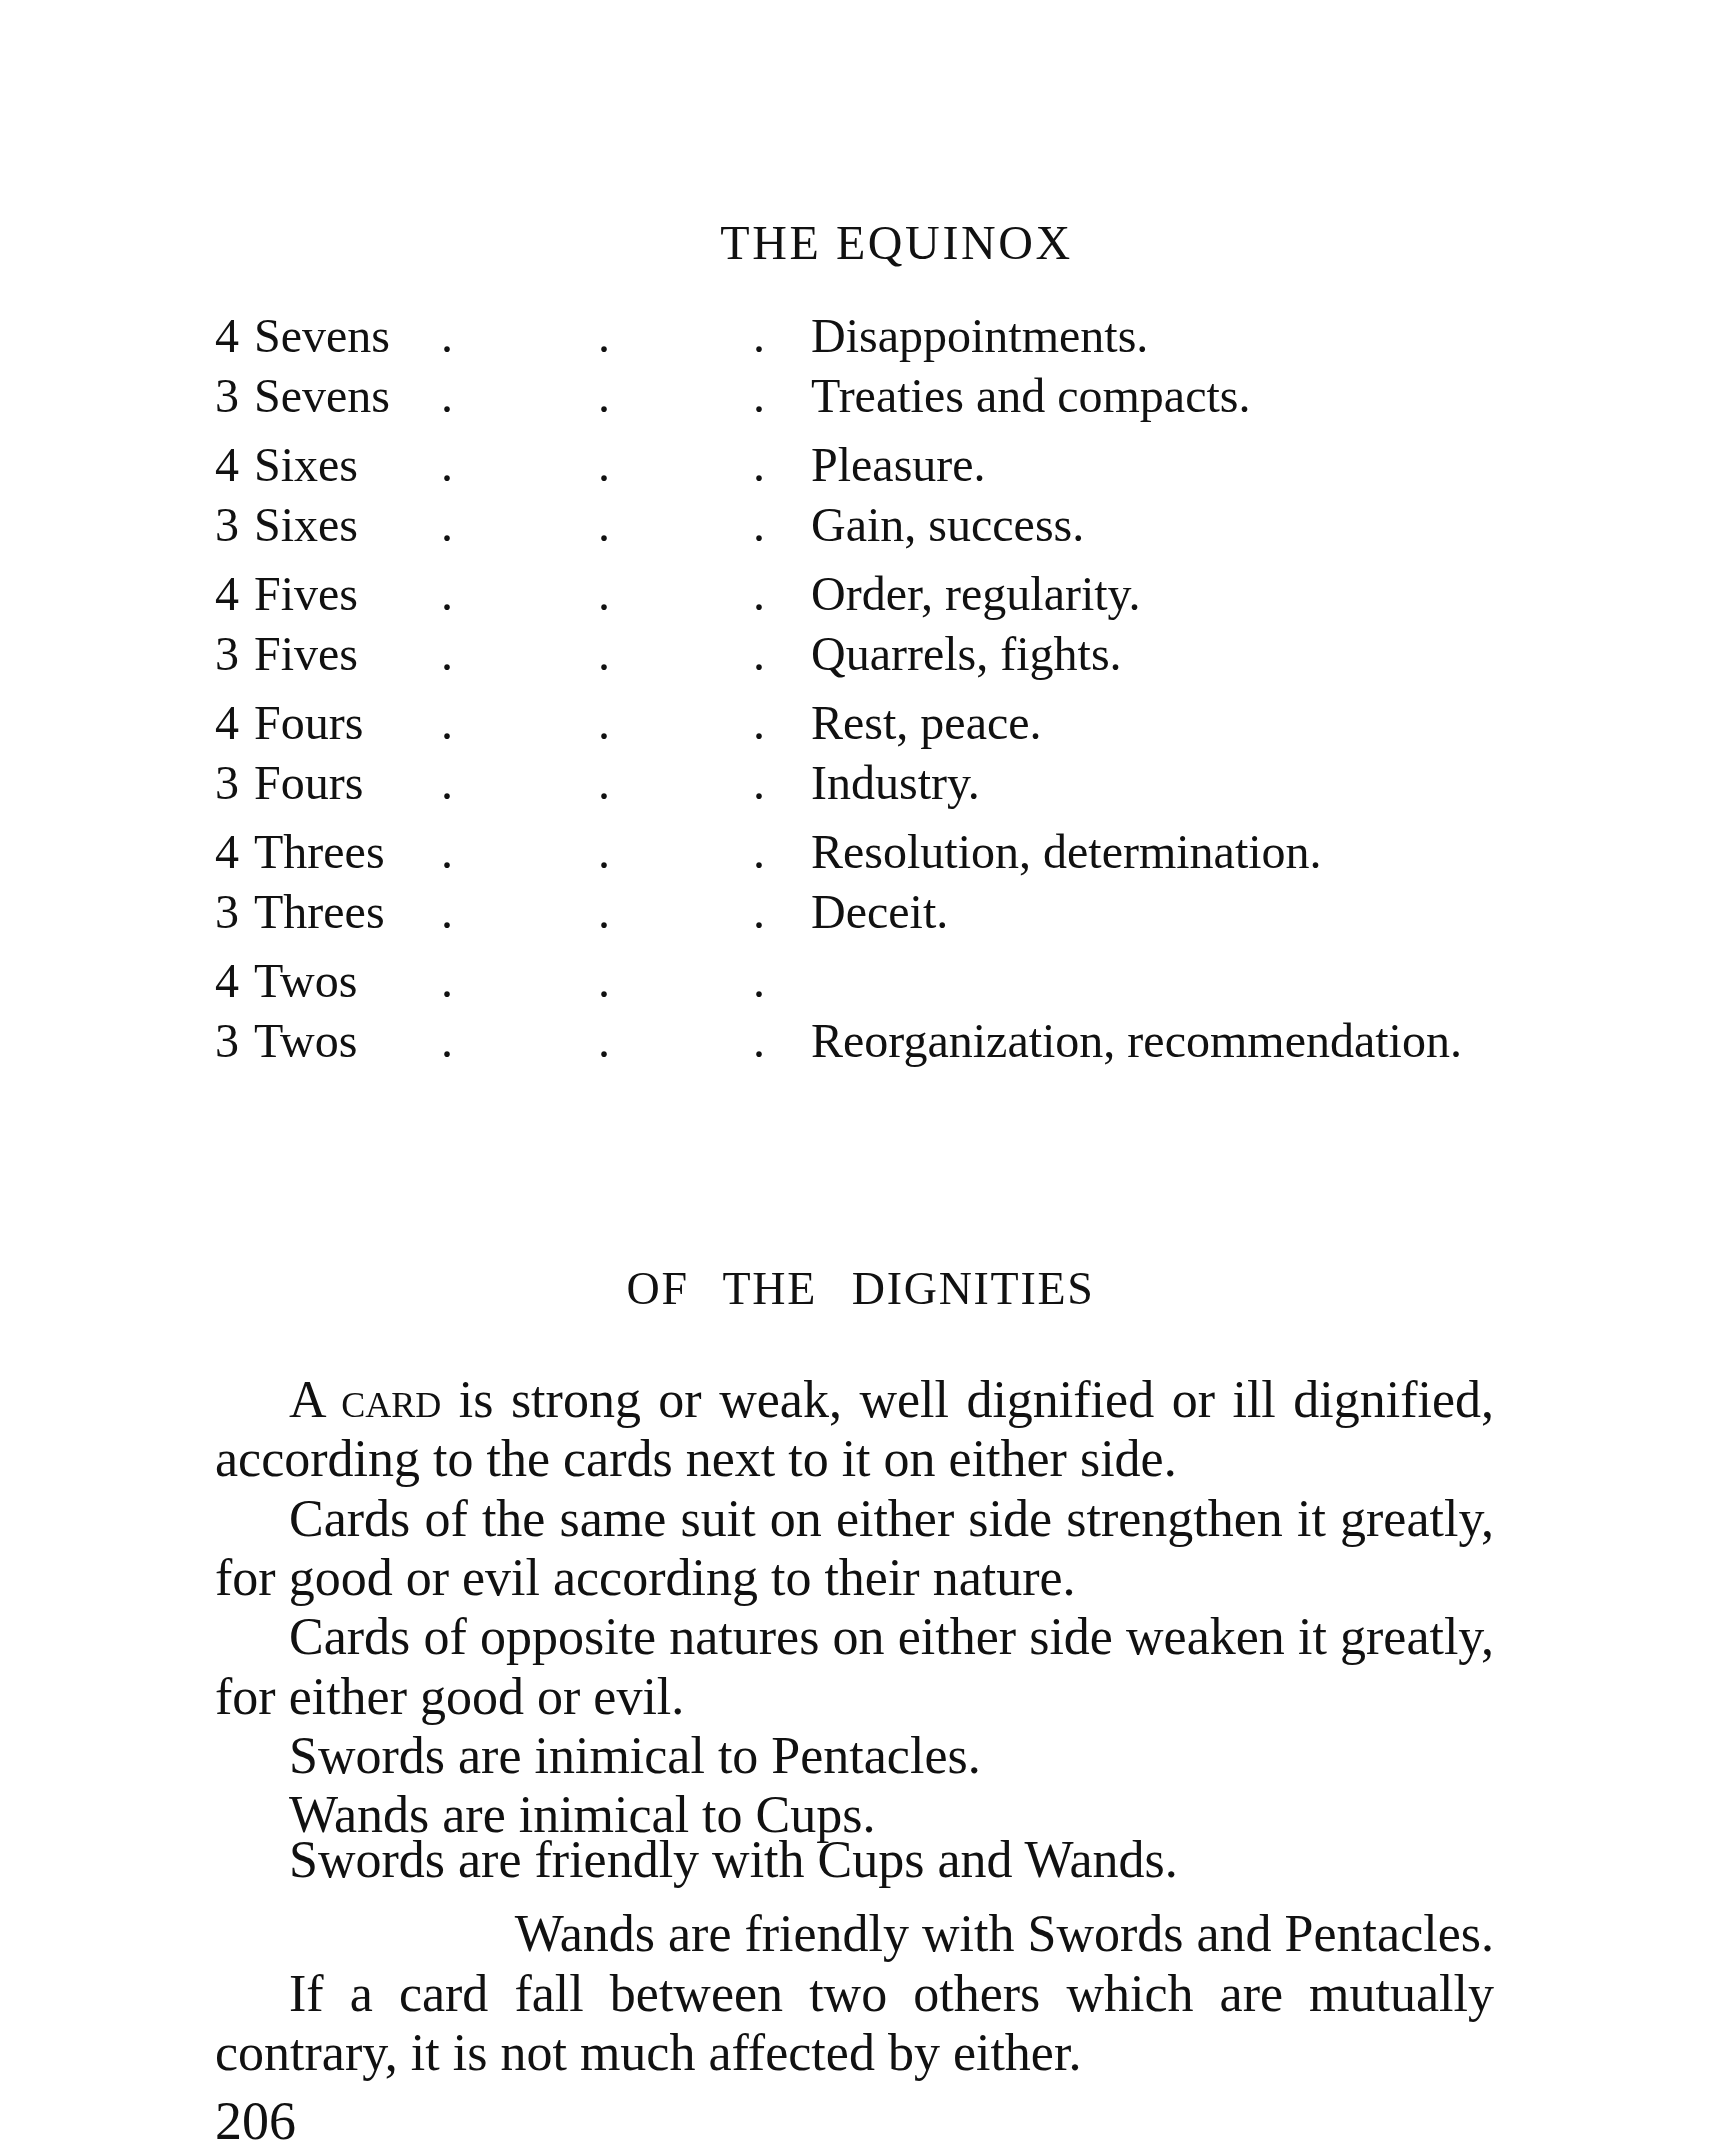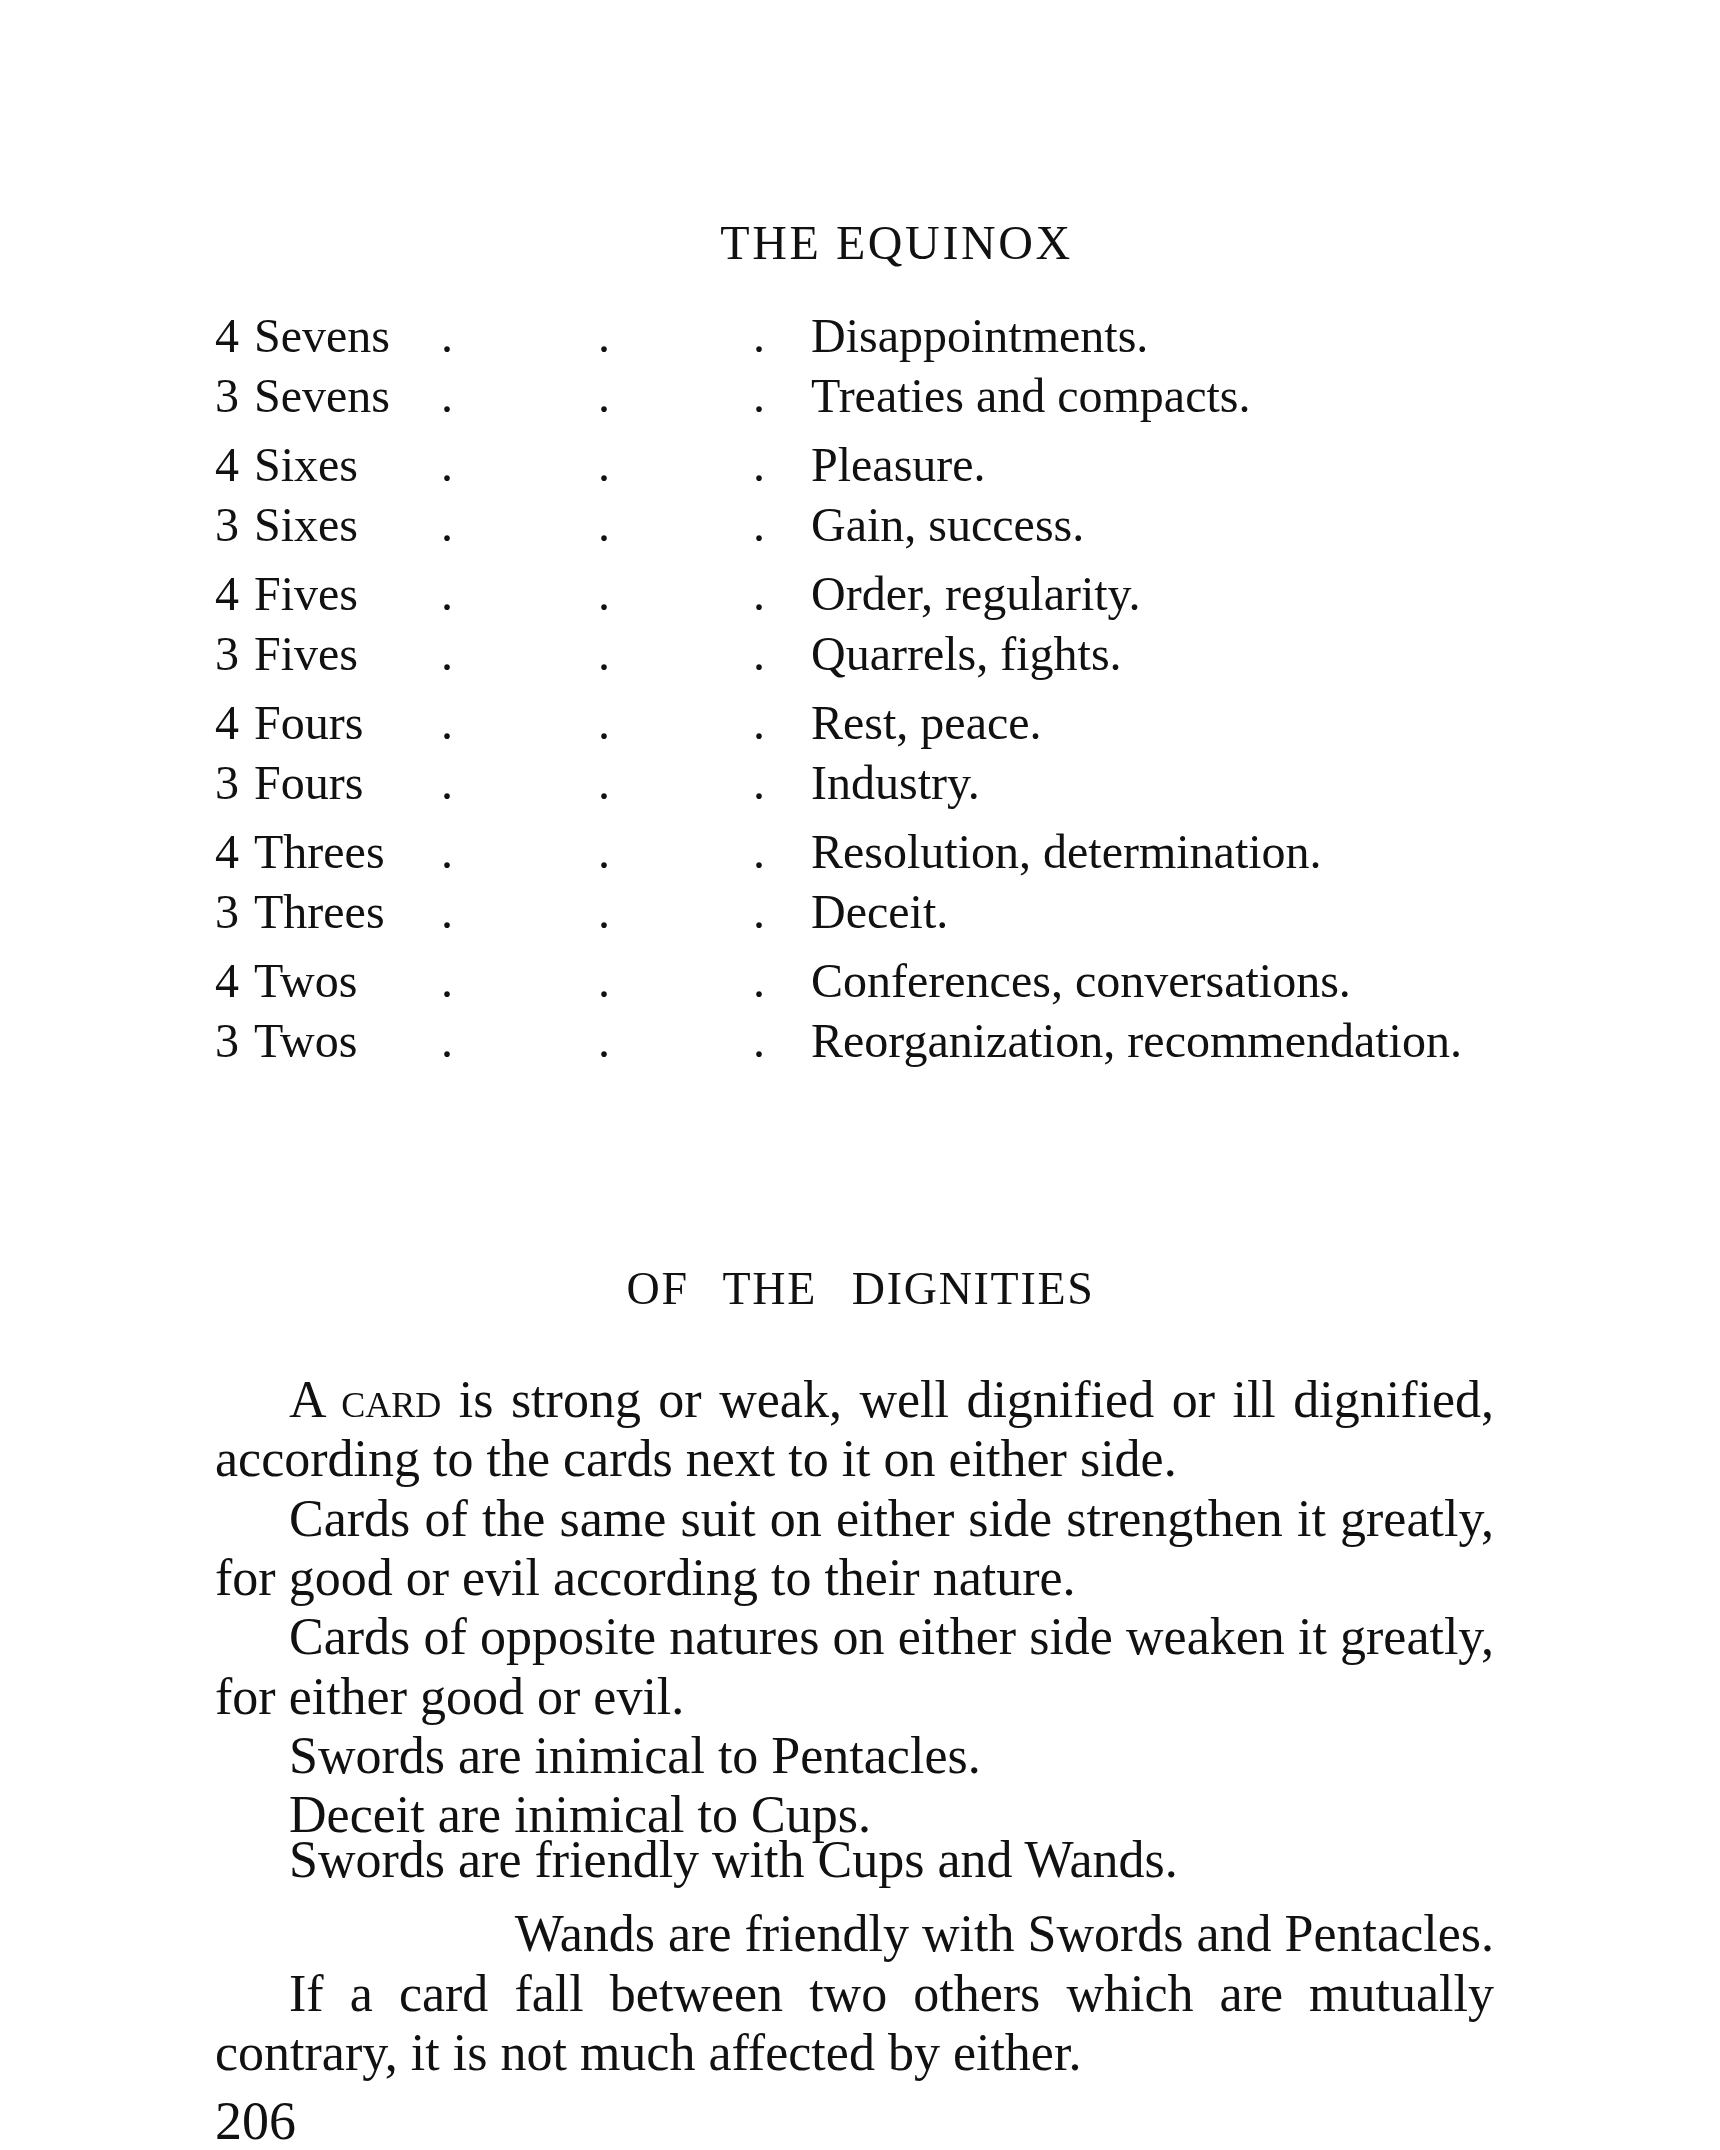--- a/index.html
+++ b/index.html
@@ -107,21 +107,20 @@
       <span class="dot d2">.</span>
       <span class="dot d3">.</span>
       <span class="meaning">Deceit.</span>
     </div>
     <div class="row" style="top: 953px;">
       <span class="num">4</span>
       <span class="name">Twos</span>
       <span class="dot d1">.</span>
       <span class="dot d2">.</span>
       <span class="dot d3">.</span>
-      <span class="meaning">Conferences, conversations.</span>
     </div>
     <div class="row" style="top: 1013px;">
       <span class="num">3</span>
       <span class="name">Twos</span>
       <span class="dot d1">.</span>
       <span class="dot d2">.</span>
       <span class="dot d3">.</span>
       <span class="meaning">Reorganization, recommendation.</span>
     </div>
   </div>
@@ -129,21 +128,21 @@
 <div class="abs section-title">OF THE DIGNITIES</div>
 
 <div id="paragraphs">
     <div class="para-line indent justify" style="top: 1370px;"><span>A </span><span class="sc">card</span><span> is strong or weak, well dignified or ill dignified,</span></div>
     <div class="para-line" style="top: 1429px;">according to the cards next to it on either side.</div>
     <div class="para-line indent justify" style="top: 1489px;">Cards of the same suit on either side strengthen it greatly,</div>
     <div class="para-line" style="top: 1548px;">for good or evil according to their nature.</div>
     <div class="para-line indent justify" style="top: 1607px;">Cards of opposite natures on either side weaken it greatly,</div>
     <div class="para-line" style="top: 1667px;">for either good or evil.</div>
     <div class="para-line indent" style="top: 1726px;">Swords are inimical to Pentacles.</div>
-    <div class="para-line indent" style="top: 1785px;">Deceit are inimical to Cups.</div>
+    <div class="para-line indent" style="top: 1785px;">Wands are inimical to Cups.</div>
     <div class="para-line indent" style="top: 1830px;">Swords are friendly with Cups and Wands.</div>
     <div class="para-line indent" style="top: 1904px; text-align: right;">Wands are friendly with Swords and Pentacles.</div>
     <div class="para-line indent justify" style="top: 1964px;">If a card fall between two others which are mutually</div>
     <div class="para-line" style="top: 2023px;">contrary, it is not much affected by either.</div>
   </div>
 
 <div class="abs folio">206</div>
 
 
 </body></html>

